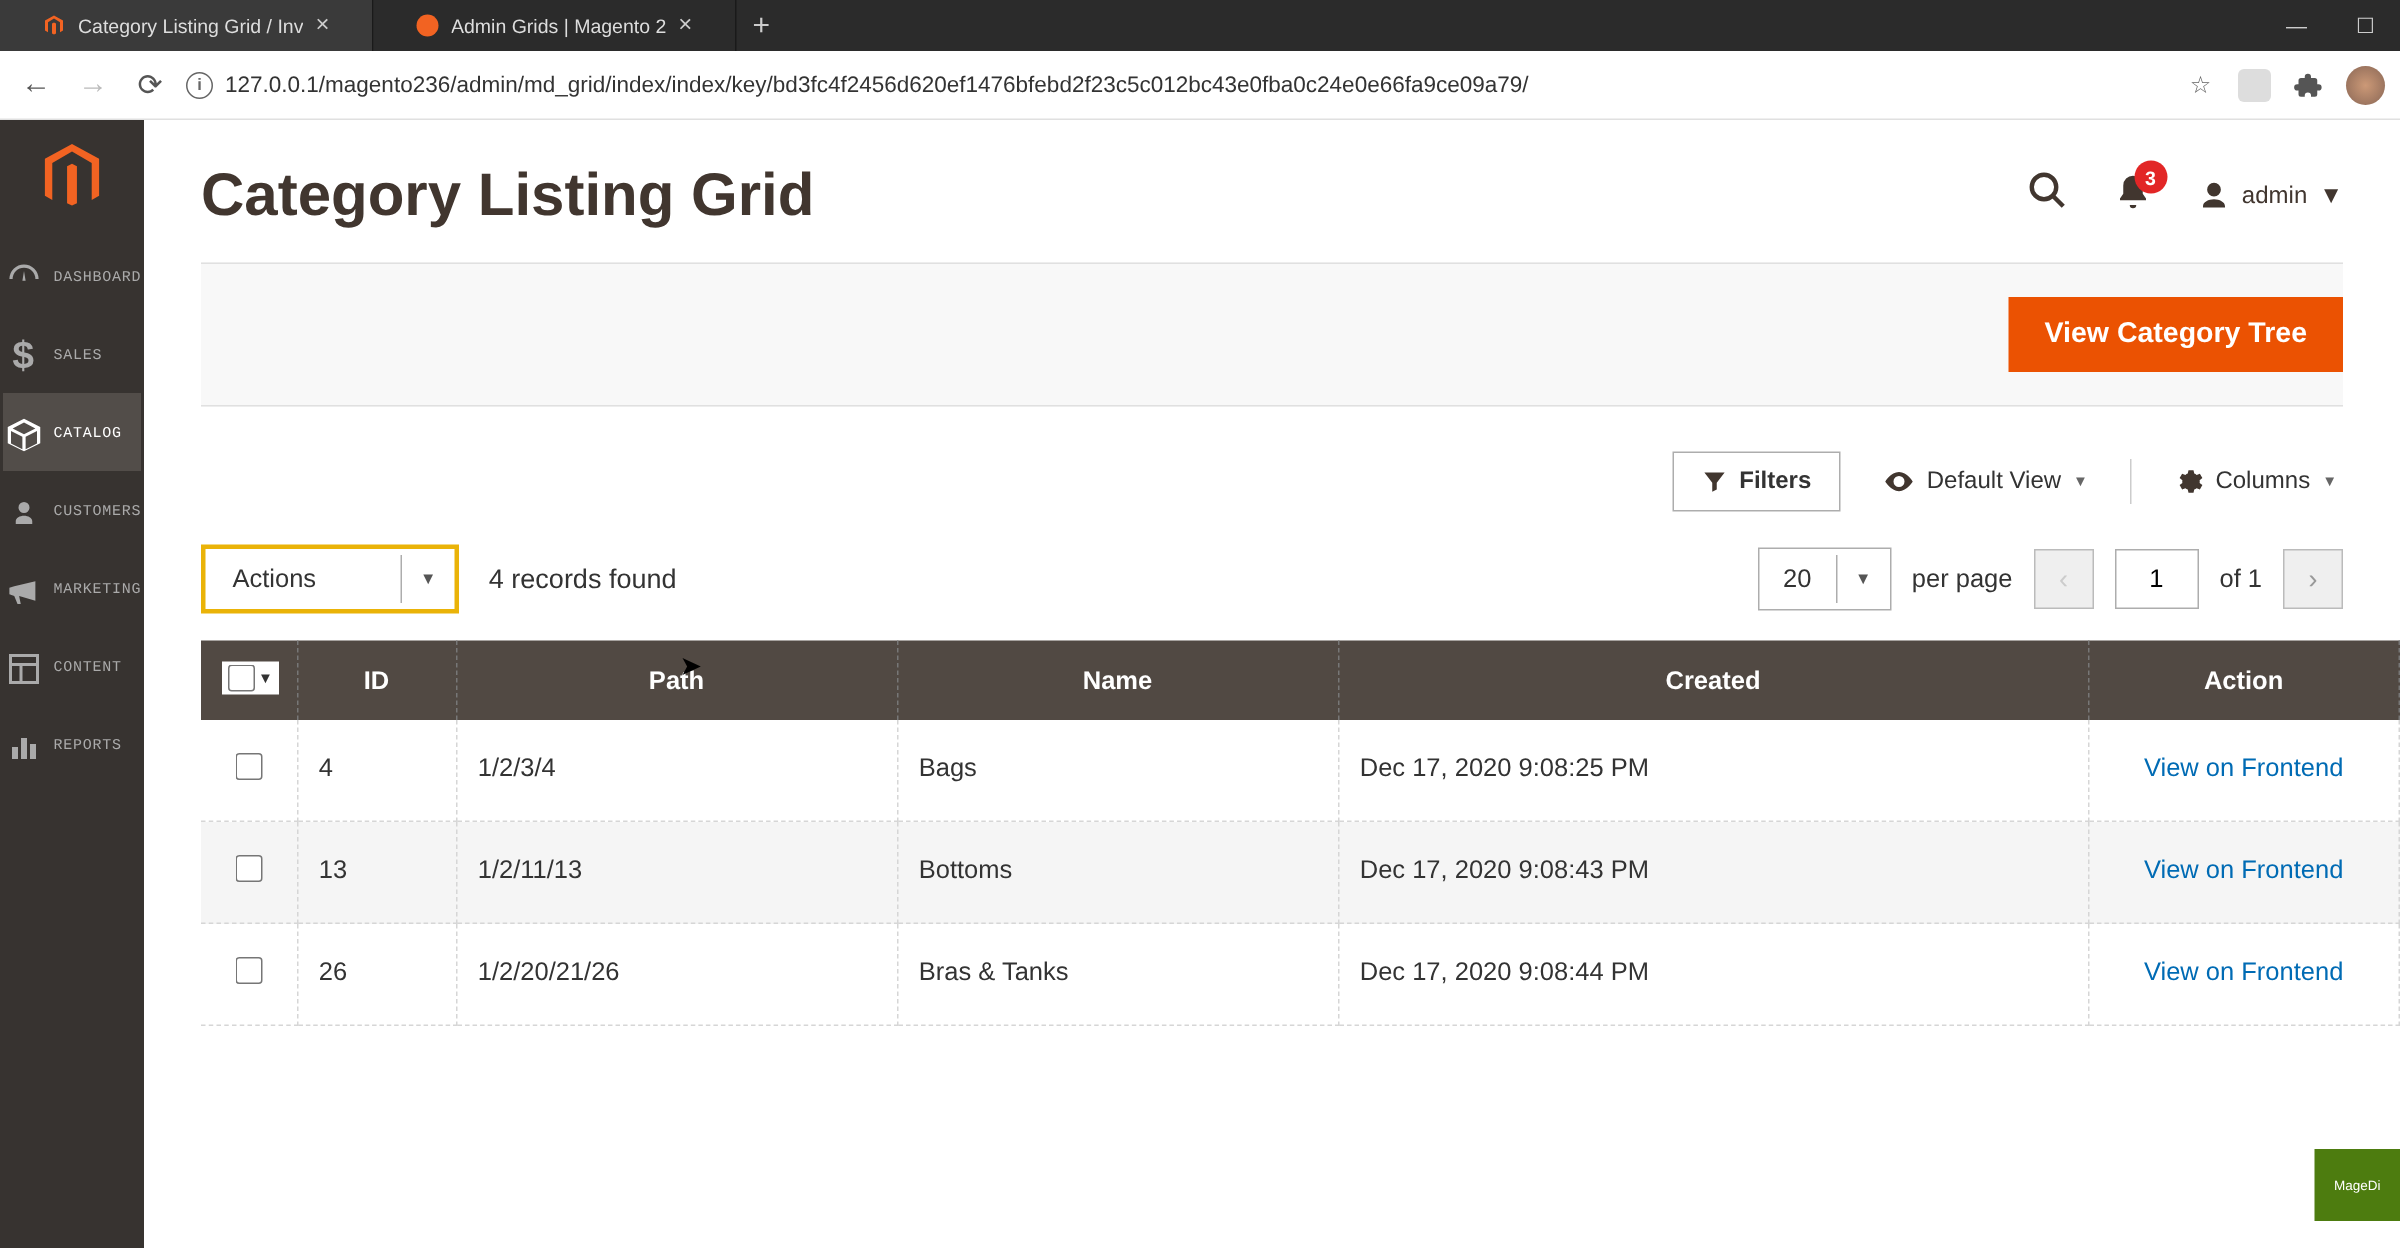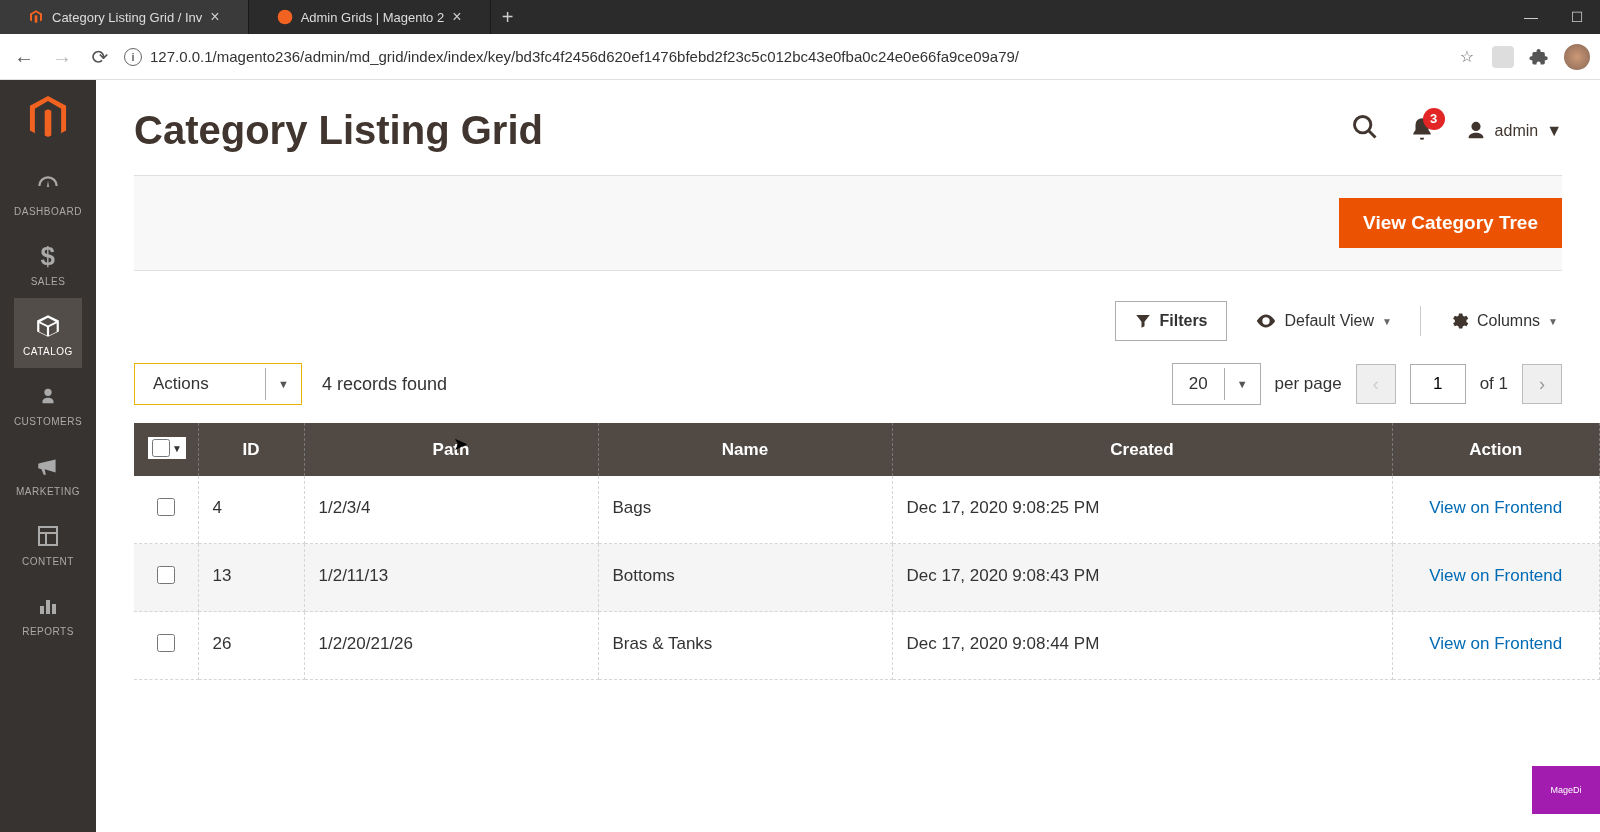--- a/index.html
+++ b/index.html
@@ -20,21 +20,21 @@
 .addr-input { flex: 1; display: flex; align-items: center; gap: 8px; font-size: 15px; color: #333; }
 .info-circle { width:18px;height:18px;border:1.5px solid #666;border-radius:50%;display:flex;align-items:center;justify-content:center;font-size:11px;font-weight:bold;color:#666; }
 .ext-icons { display: flex; gap: 14px; align-items: center; }
 .ext-icon { width: 22px; height: 22px; color: #666; display:flex;align-items:center;justify-content:center; }
 .avatar { width: 26px; height: 26px; border-radius: 50%; background: radial-gradient(circle,#c97,#865); }
 
 
 .app { display: flex; height: calc(832px - 80px); }
 .sidebar { width: 96px; background: #373330; display: flex; flex-direction: column; align-items: center; }
 .logo { height: 78px; display: flex; align-items: center; justify-content: center; }
-.nav-item { width: 100%; padding: 14px 0 10px; display: flex; flex-direction: column; align-items: center; gap: 6px; color: #aaa; font-size: 10px; letter-spacing: .5px; cursor: pointer; }
+.nav-item { width: 100%; padding: 14px 0 10px; display: flex; flex-direction: row; align-items: center; gap: 6px; color: #aaa; font-size: 10px; letter-spacing: .5px; cursor: pointer; font-family: Liberation Mono, monospace; }
 .nav-item.active { background: #524d49; color: #fff; }
 .nav-icon { width: 28px; height: 28px; display: flex; align-items: center; justify-content: center; color: inherit; }
 .nav-label { text-align: center; line-height: 1.2; }
 
 .main { flex: 1; padding: 0; overflow: hidden; }
 .page-header { padding: 28px 38px 22px; display: flex; align-items: center; }
 .page-title { font-size: 40px; font-weight: 700; color: #41362f; flex: 1; }
 .hdr-icons { display: flex; align-items: center; gap: 30px; }
 .search-ico { font-size: 26px; color: #41362f; }
 .notif { position: relative; }
@@ -44,21 +44,21 @@
 .action-bar { margin: 0 38px; border-top: 1px solid #e0e0e0; border-bottom: 1px solid #e0e0e0; padding: 22px 0; display: flex; justify-content: flex-end; background:#f8f8f8; }
 .btn-primary { background: #eb5202; color: #fff; border: none; padding: 14px 24px; font-size: 19px; font-weight: 600; cursor: pointer; }
 
 .toolbar { padding: 30px 38px 14px; display: flex; justify-content: flex-end; gap: 24px; align-items: center; margin-left: 24px; }
 .tb-btn { display: flex; align-items: center; gap: 8px; color: #333; font-size: 16px; padding: 6px 4px; cursor: pointer; }
 .tb-btn.filters { border: 1px solid #adadad; padding: 10px 18px; background: #fff; font-weight: 600; }
 .tb-sep { width: 1px; height: 30px; background: #ccc; }
 .tb-caret { font-size: 10px; color: #666; }
 
 .row2 { padding: 8px 38px 18px; display: flex; align-items: center; gap: 20px; }
-.actions-dd { border: 1px solid #eab308; display: flex; align-items: center; background: #fff; }
+.actions-dd { border: 3px solid #eab308; display: flex; align-items: center; background: #fff; }
 .actions-dd-lbl { padding: 10px 18px; font-size: 17px; color: #333; min-width: 130px; }
 .actions-dd-btn { border-left: 1px solid #adadad; padding: 10px 12px; font-size: 11px; color: #555; }
 .found { font-size: 18px; color: #333; }
 .pager { margin-left: auto; display: flex; align-items: center; gap: 14px; font-size: 17px; color: #333; }
 .per-page-sel { border:1px solid #adadad; display:flex; align-items:center; }
 .per-page-n { padding: 10px 16px; }
 .pg-btn { width: 40px; height: 40px; border: 1px solid #bbb; background: #efefef; display: flex; align-items: center; justify-content: center; font-size: 18px; color: #999; }
 .pg-btn.disabled { color: #ccc; }
 .pg-input { width: 56px; height: 40px; border: 1px solid #adadad; text-align: center; font-size: 17px; }
 
@@ -68,21 +68,21 @@
 table.grid thead th { background: #514943; color: #fff; font-weight: 600; font-size: 17px; text-align: center; padding: 14px 14px; border-right: 1px dashed #777; }
 table.grid thead th:first-child { width: 64px; text-align:center; }
 table.grid tbody td { padding: 22px 14px; font-size: 17px; color: #333; border-bottom: 1px dashed #d6d6d6; border-right: 1px dashed #d6d6d6; vertical-align: top; }
 table.grid tbody tr:nth-child(even) { background: #f5f5f5; }
 .cb { width: 18px; height: 18px; }
 .hdr-cb { display:inline-flex; align-items:center; background:#fff; padding:2px 4px; }
 .action-link { color: #006bb4; }
 
 .cursor { position: absolute; left: 357px; top: 353px; font-size: 18px; color: #000; pointer-events:none; }
 
-.floater { position:absolute; right:0; bottom:18px; width:68px; height:48px; background:#a21caf; color:#fff; font-size:9px; display:flex;align-items:center;justify-content:center; }
+.floater { position:absolute; right:0; bottom:18px; width:57px; height:48px; background:#4d7c0f; color:#fff; font-size:9px; display:flex;align-items:center;justify-content:center; }
 </style>
 </head>
 <body>
 
 <div class="browser-chrome">
   <div class="tab active">
     <span class="tab-icon-m">
       <svg viewBox="0 0 24 24" width="16" height="16">
           <path fill="#f26322" d="M12 2 3 7v10l3 1.7V8.7L12 5l6 3.7V18.7l3-1.7V7z"></path>
           <path fill="#f26322" d="M10 10v10l2 1 2-1V10l-2-1z"></path>

